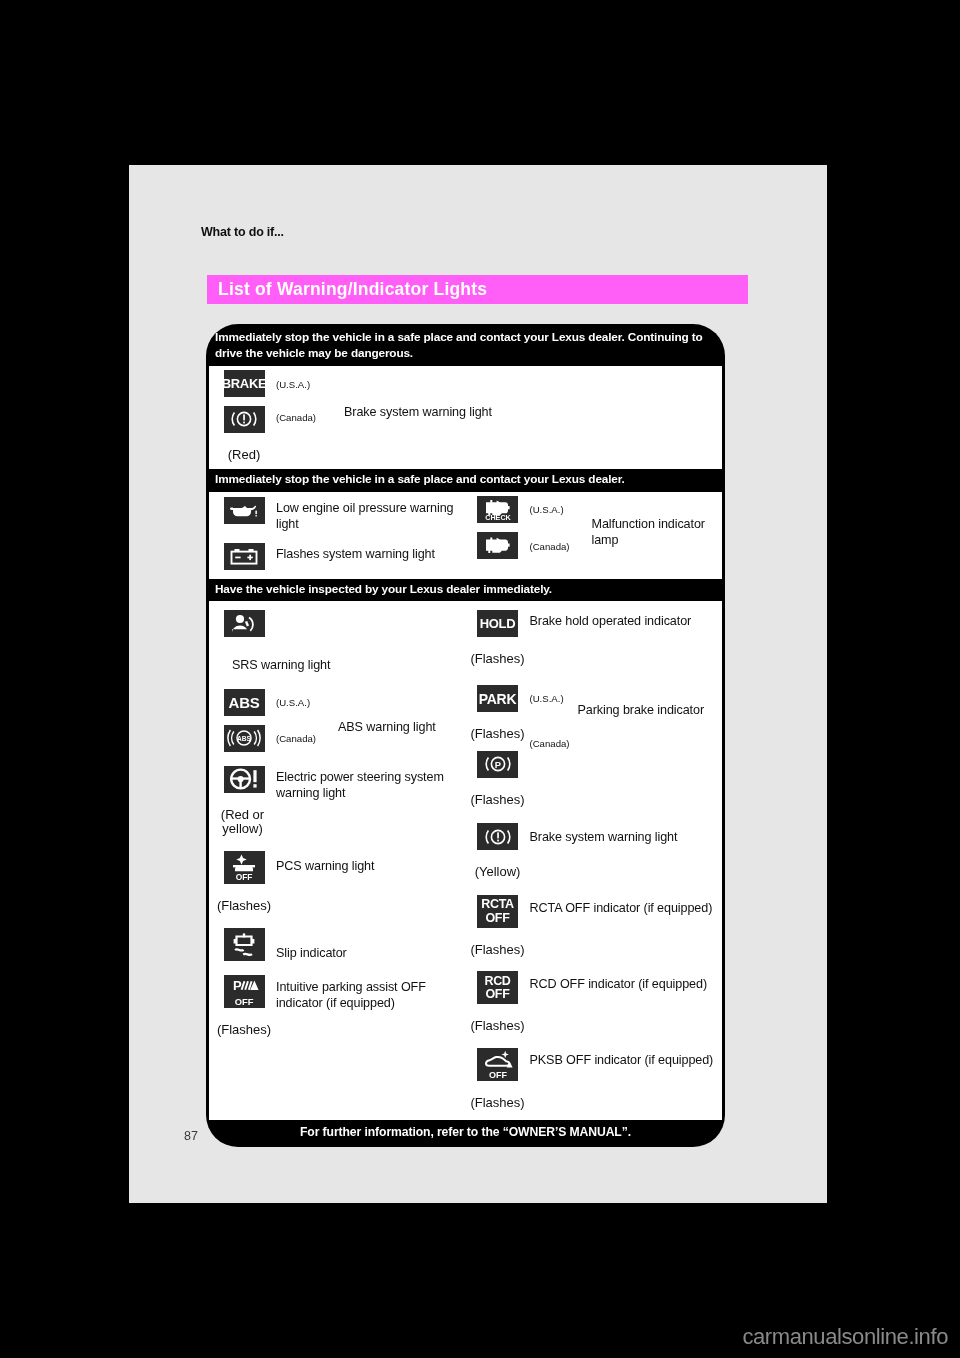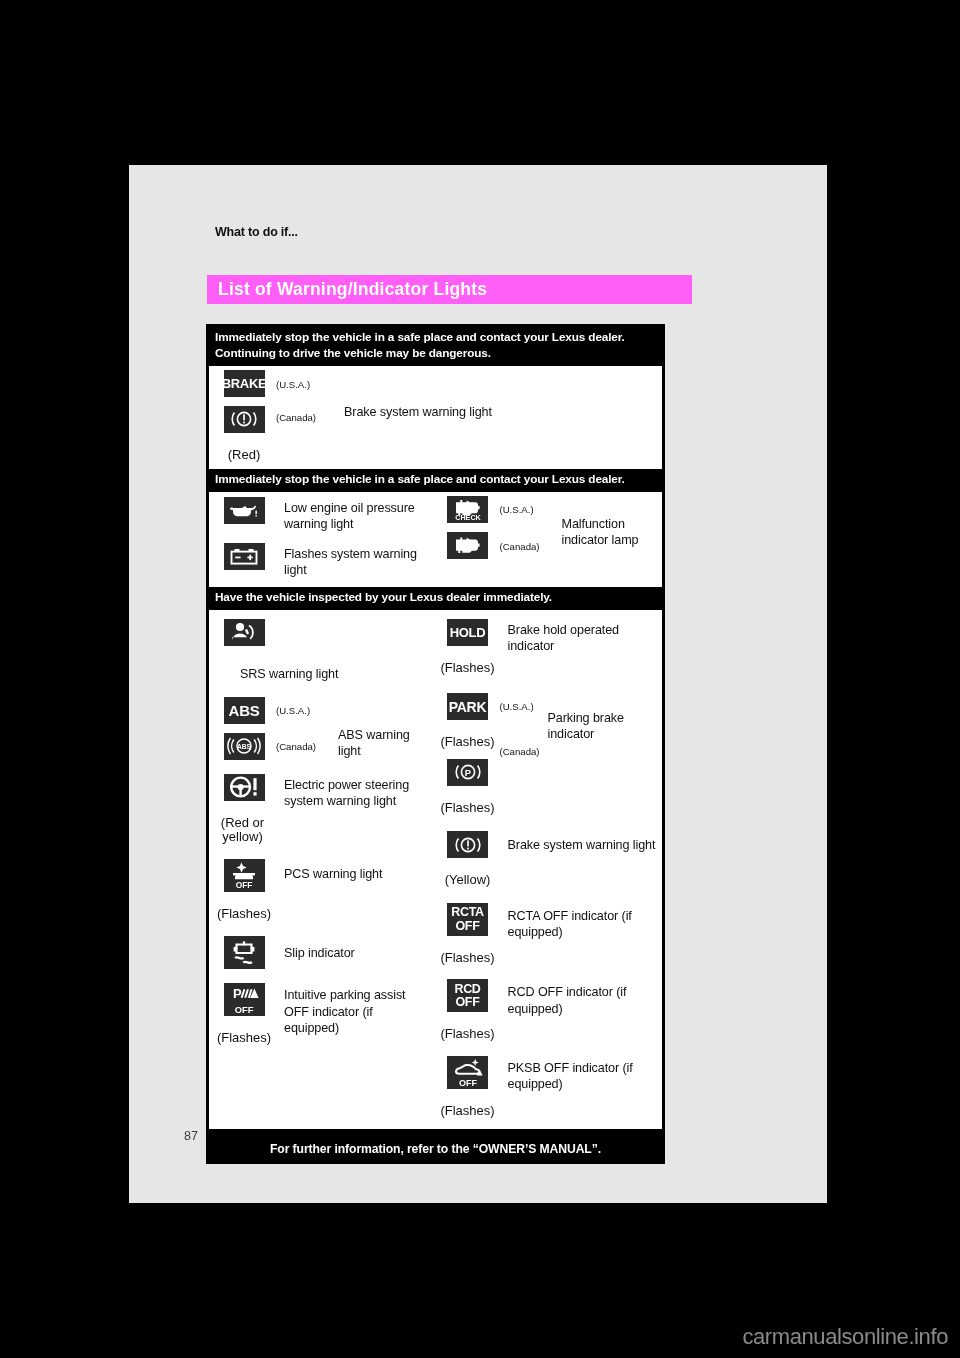--- a/index.html
+++ b/index.html
@@ -9,39 +9,40 @@
     font-family: "Liberation Sans", sans-serif;
     overflow: hidden;
   }
   .sheet {
     position: absolute;
     left: 129px; top: 165px;
     width: 698px; height: 1038px;
     background: #e6e6e6;
   }
   .chapter {
-    position: absolute; left: 86px; top: 60px;
+    position: absolute; left: 72px; top: 60px;
     font-size: 12.5px; font-weight: bold; color: #111;
     letter-spacing: -0.2px;
   }
   .section-bar {
     position: absolute; left: 78px; top: 110px;
-    width: 485px; height: 29px;
+    width: 541px; height: 29px;
     background: #ff5ef7;
     display: flex; align-items: center;
   }
   .section-bar span {
     color: #fff; font-size: 17.5px; font-weight: bold;
     padding-left: 11px; letter-spacing: 0.2px;
   }
   .table {
     position: absolute; left: 77px; top: 159px;
-    width: 459px;
+    width: 519px;
     background: #000;
     padding: 3px;
+    border-radius: 32px;
   }
   .banner {
     color: #fff; font-size: 11.8px; font-weight: bold;
     line-height: 1.35; padding: 3px 6px 4px 6px;
     letter-spacing: -0.15px;
   }
   .panel { background: #fff; width: 100%; }
   .grid2 { display: flex; }
   .col { width: 50%; }
   .col.left { border-right: 1px solid #fff; }
@@ -65,30 +66,30 @@
     color: #fff; font-weight: bold; letter-spacing: -0.3px;
     line-height: 1;
   }
   .sub {
     font-size: 13px; color: #111; text-align: center;
     line-height: 1.12; margin-top: 15px; white-space: nowrap;
   }
   .sub.wrap { white-space: normal; }
   .label {
     font-size: 12.6px; color: #111; line-height: 1.28;
-    padding-left: 18px; padding-top: 3px; letter-spacing: -0.1px;
+    padding-left: 10px; padding-top: 3px; letter-spacing: -0.1px;
   }
   .region {
     font-size: 9.6px; color: #111; padding-left: 10px; padding-top: 6px;
     white-space: nowrap;
   }
   .footer-bar {
     text-align: center; color: #fff;
     font-size: 12.2px; font-weight: bold;
-    padding: 5px 0 5px 0; letter-spacing: -0.1px; margin-top: 8px;
+    padding: 5px 0 5px 0; letter-spacing: -0.1px;
   }
   .pageno {
     position: absolute; left: 55px; top: 964px;
     font-size: 12.5px; color: #3a3a3a;
   }
   .watermark {
     position: absolute; right: 12px; bottom: 8px;
     font-size: 22px; color: #8a8a8a; letter-spacing: -0.4px;
   }
   
@@ -280,21 +281,21 @@
                   <path d="M6 13h22v2.4H6z" fill="#fff"></path>
                   <path d="M8 16.6c0-.9.8-1.6 1.7-1.6h14.6c.9 0 1.7.7 1.7 1.6v2.6H8z" fill="#fff"></path>
                   <text x="17" y="27.6" font-family="'Liberation Sans',sans-serif" font-size="8.4" font-weight="bold" fill="#fff" text-anchor="middle">OFF</text>
                 </svg>
               </div>
               <div class="sub">(Flashes)</div>
             </div>
             <div class="label" style="padding-top:7px;">PCS warning light</div>
           </div>
 
-          <div class="cell" style="padding-top:10px;">
+          <div class="cell" style="padding-top:10px;align-items:flex-end;">
             <div class="iconwrap">
               <div class="icon tall">
                 <svg width="30" height="28" viewBox="0 0 30 28">
                   <path d="M7.5 5.5h15v8.5h-15z" fill="none" stroke="#fff" stroke-width="2.2"></path>
                   <rect x="4.6" y="8" width="2.6" height="4.5" fill="#fff"></rect>
                   <rect x="22.8" y="8" width="2.6" height="4.5" fill="#fff"></rect>
                   <rect x="13.8" y="2.4" width="2.4" height="4" fill="#fff"></rect>
                   <path d="M6 19c3-2.6 5.4 2.4 8.6-.2" fill="none" stroke="#fff" stroke-width="2.2"></path>
                   <path d="M14.2 23.6c3-2.6 5.6 2.2 8.8-.4" fill="none" stroke="#fff" stroke-width="2.2"></path>
                 </svg>

